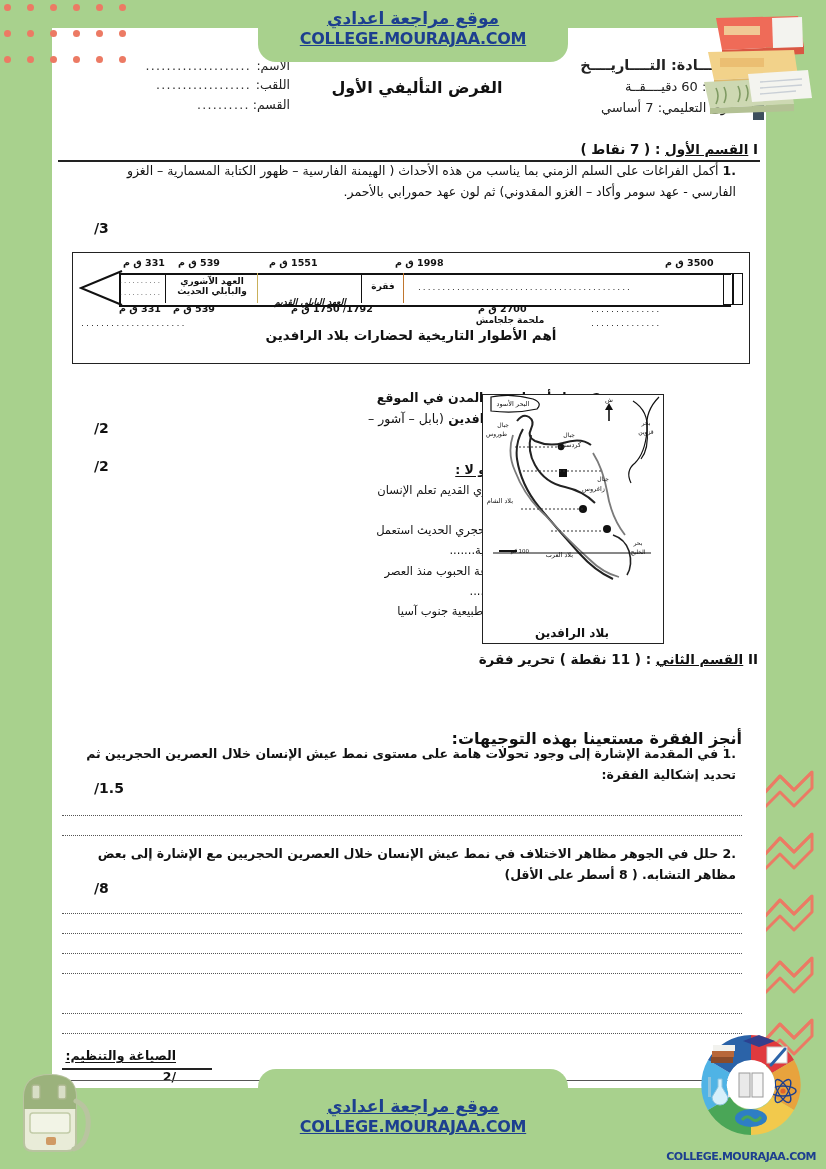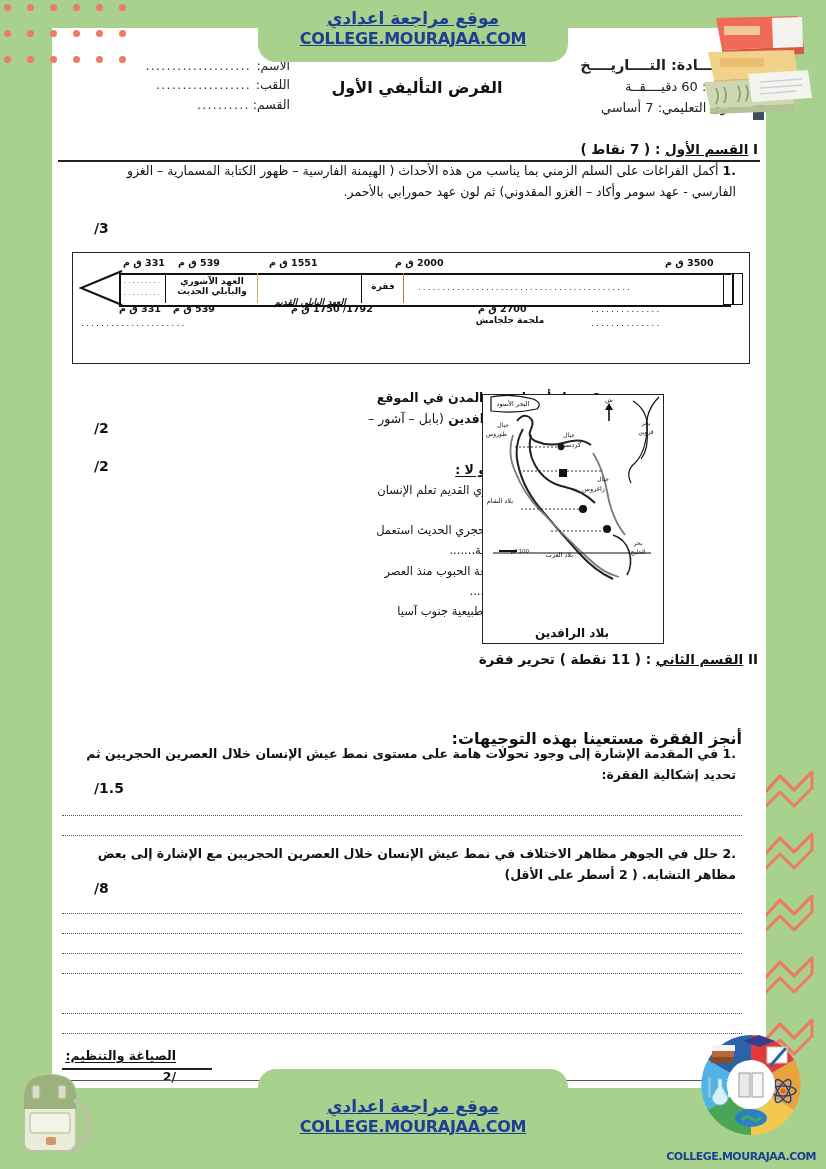--- a/index.html
+++ b/index.html
@@ -355,21 +355,21 @@
 
   <div class="blk" style="right:30px;top:133px;width:640px;">
     <span class="bold" style="direction:ltr;display:inline-block;">1.</span>
     <span>أكمل الفراغات على السلم الزمني بما يناسب من هذه الأحداث ( الهيمنة الفارسية – ظهور الكتابة المسمارية – الغزو الفارسي - عهد سومر وأكاد – الغزو المقدوني) ثم لون عهد حمورابي بالأحمر.</span>
   </div>
   <div class="mark" style="left:42px;top:192px;">/3</div>
 
   <div class="fig-timeline">
     <div class="tl-dates-top">
       <span style="left:592px;">3500 ق م</span>
-      <span style="left:322px;">2000 ق م</span>
+      <span style="left:322px;">1998 ق م</span>
       <span style="left:196px;">1551 ق م</span>
       <span style="left:105px;">539 ق م</span>
       <span style="left:50px;">331 ق م</span>
     </div>
 
     <div class="tl-arrow">
       <svg viewBox="0 0 44 38" width="44" height="38">
         <path d="M43 2 L2 19 L43 36" fill="none" stroke="#111" stroke-width="2"></path>
       </svg>
     </div>
@@ -400,20 +400,21 @@
       <span style="left:405px;">2700 ق م</span>
       <span style="left:218px;">1792/ 1750 ق م</span>
       <span style="left:100px;">539 ق م</span>
       <span style="left:46px;">331 ق م</span>
       <span style="left:518px;color:#333;letter-spacing:2px;font-weight:normal;">..............</span>
       <span style="left:8px;top:14px;color:#333;letter-spacing:2px;font-weight:normal;">.....................</span>
       <span style="left:518px;top:14px;color:#333;letter-spacing:2px;font-weight:normal;">..............</span>
     </div>
     <div class="tl-note" style="left:392px;top:62px;width:90px;">ملحمة جلجامش</div>
 
+    <div class="fig-caption">أهم الأطوار التاريخية لحضارات بلاد الرافدين</div>
   </div>
 
   <div class="blk bold" style="right:160px;top:360px;width:250px;">
     <span style="direction:ltr;display:inline-block;">2.</span>
     <span>سجل أسماء هذه المدن في الموقع المناسب من بلاد الرافدين</span>
     <span style="font-weight:normal;">(بابل – آشور – أور – نينوى )</span>
   </div>
   <div class="mark" style="left:42px;top:392px;">/2</div>
 
   <div class="blk bold" style="right:196px;top:432px;width:190px;text-align:right;">
@@ -494,21 +495,21 @@
   <div class="blk bold" style="right:30px;top:716px;width:650px;">
     <span style="direction:ltr;display:inline-block;">1.</span>
     <span>في المقدمة الإشارة إلى وجود تحولات هامة على مستوى نمط عيش الإنسان خلال العصرين الحجريين ثم تحديد إشكالية الفقرة:</span>
   </div>
   <div class="mark" style="left:42px;top:752px;">/1.5</div>
   <div class="dline" style="left:10px;top:786px;width:680px;"></div>
   <div class="dline" style="left:10px;top:806px;width:680px;"></div>
 
   <div class="blk bold" style="right:30px;top:816px;width:650px;">
     <span style="direction:ltr;display:inline-block;">2.</span>
-    <span>حلل في الجوهر مظاهر الاختلاف في نمط عيش الإنسان خلال العصرين الحجريين مع الإشارة إلى بعض مظاهر التشابه. ( 2 أسطر على الأقل)</span>
+    <span>حلل في الجوهر مظاهر الاختلاف في نمط عيش الإنسان خلال العصرين الحجريين مع الإشارة إلى بعض مظاهر التشابه. ( 8 أسطر على الأقل)</span>
   </div>
   <div class="mark" style="left:42px;top:852px;">/8</div>
   <div class="dline" style="left:10px;top:884px;width:680px;"></div>
   <div class="dline" style="left:10px;top:904px;width:680px;"></div>
   <div class="dline" style="left:10px;top:924px;width:680px;"></div>
   <div class="dline" style="left:10px;top:944px;width:680px;"></div>
 
   <div class="dline" style="left:10px;top:984px;width:680px;"></div>
   <div class="dline" style="left:10px;top:1004px;width:680px;"></div>
 

